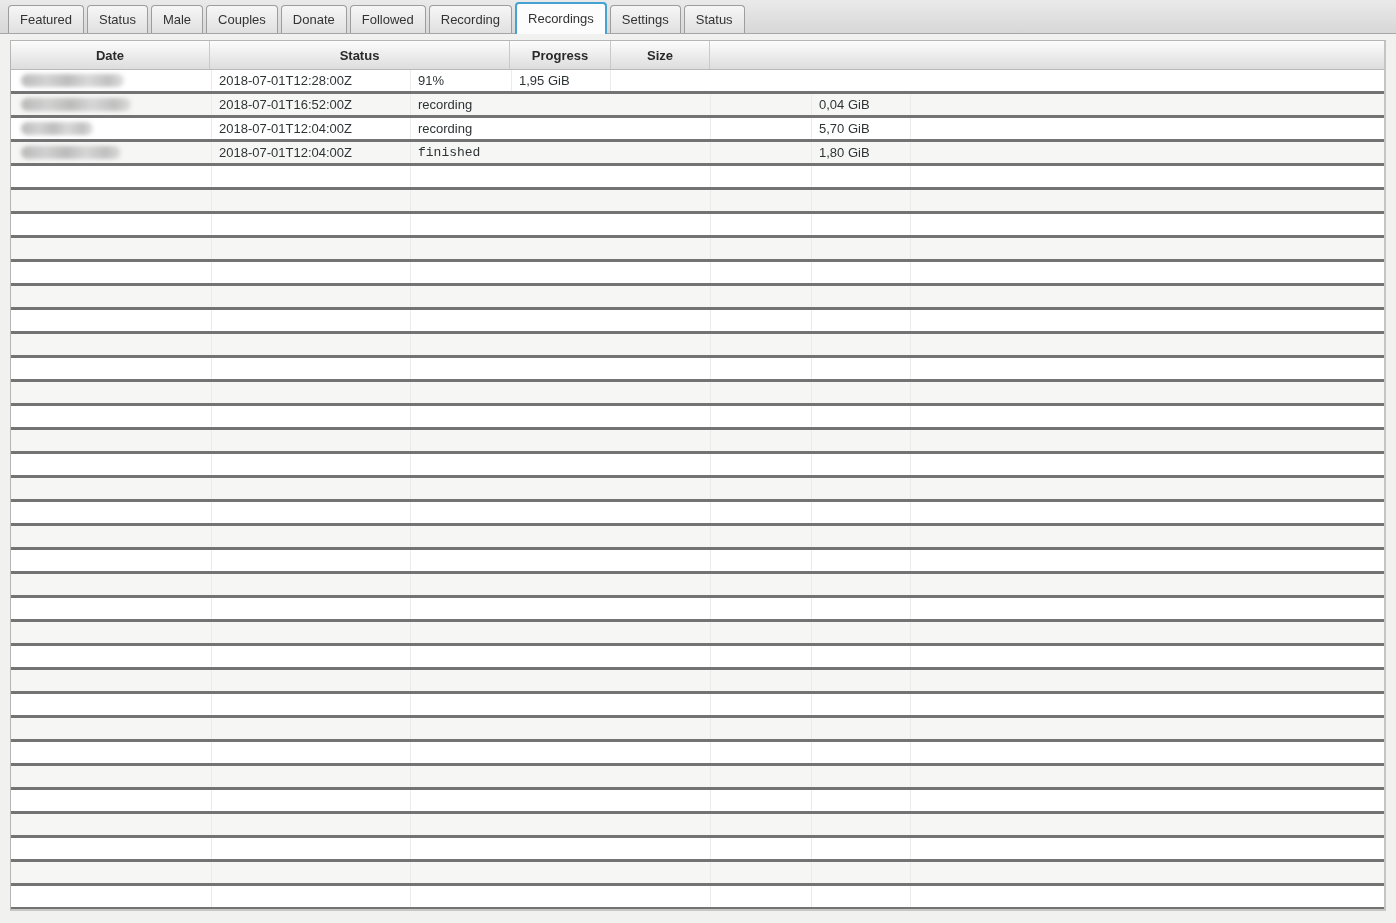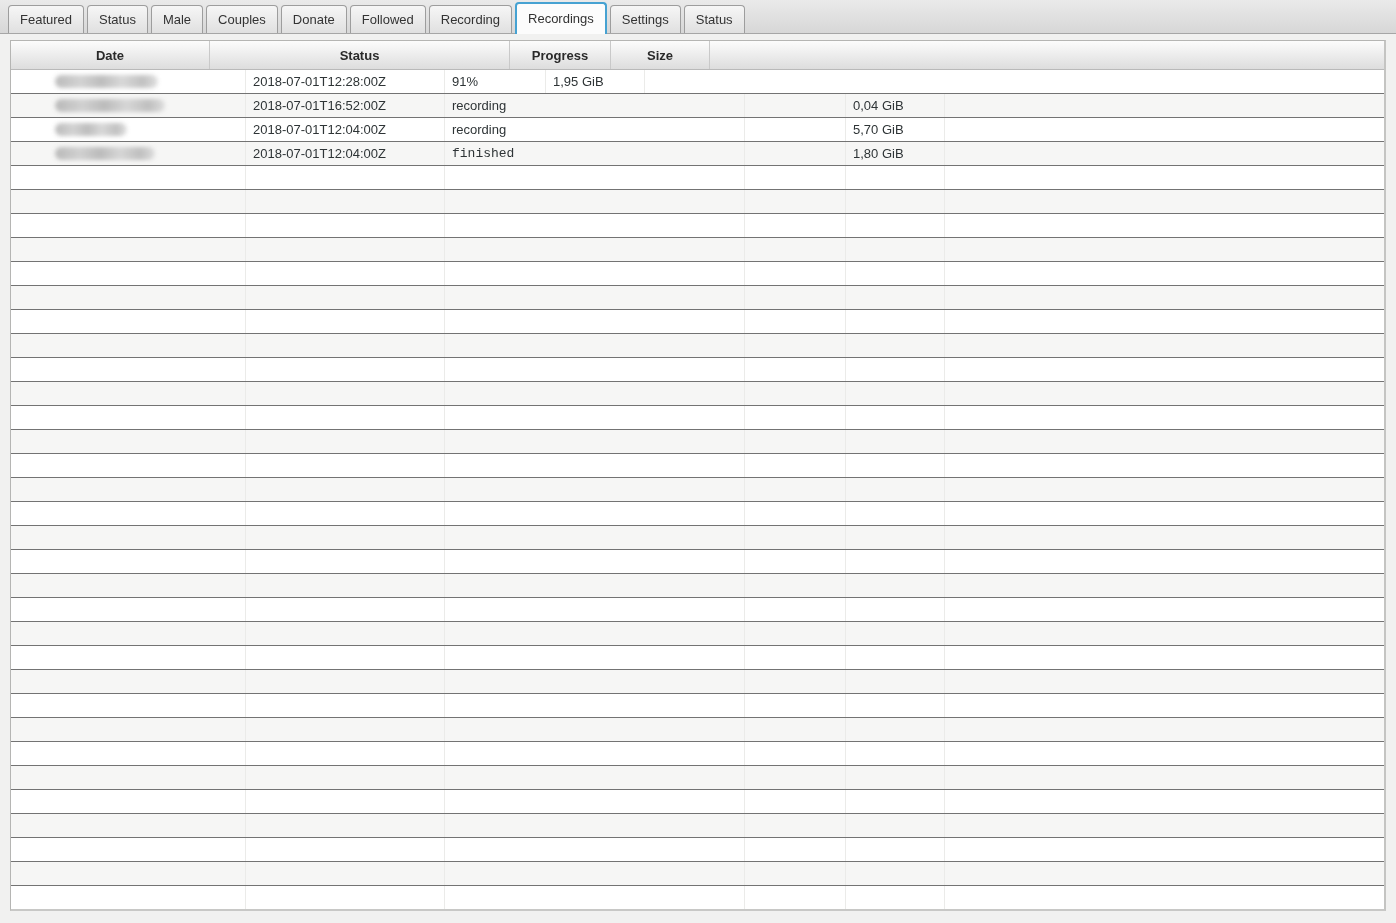--- a/index.html
+++ b/index.html
@@ -76,23 +76,22 @@
     border-right: 1px solid #c9c9c9;
     overflow: hidden;
     white-space: nowrap;
   }
   .th.last { border-right: none; flex: 1; }
   .tbody { }
   .tr {
     display: flex;
     height: 24px;
     box-sizing: border-box;
-    border-bottom: 1px solid #737373;
+    border-bottom: 3px solid #737373;
     background: #ffffff;
-    padding-left: 34px;
   }
   .tr.stripe { background: #f6f6f5; }
   .td {
     box-sizing: border-box;
     border-right: 1px solid #ebebe9;
     padding-left: 7px;
     display: flex;
     align-items: center;
     white-space: nowrap;
     overflow: hidden;

